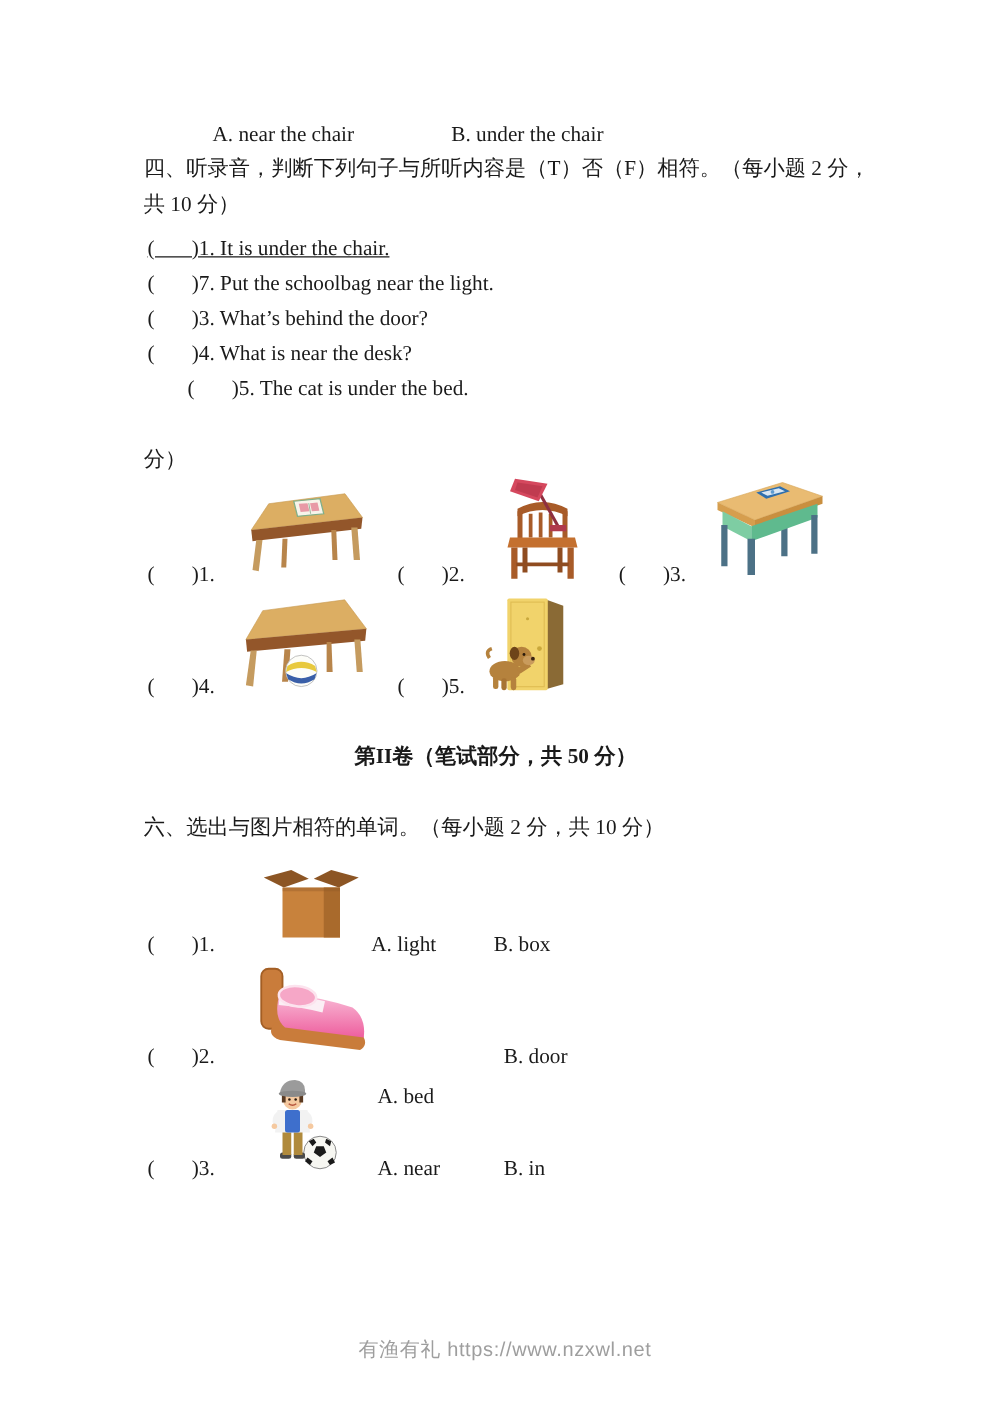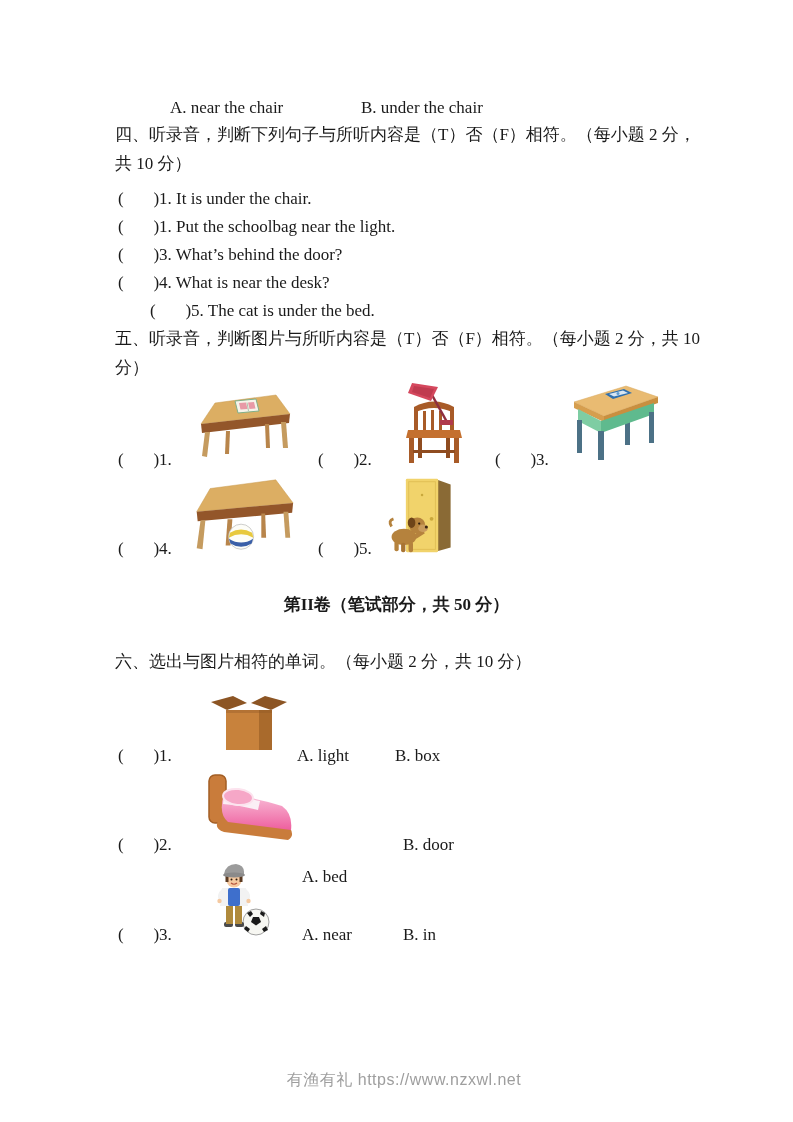--- a/index.html
+++ b/index.html
@@ -27,27 +27,26 @@
 </head>
 <body>
 
 <div class="page">
 
   <span class="t" style="left:170px; top:97px;">A. near the chair</span>
   <span class="t" style="left:317px; top:97px;margin-left:44px;">B. under the chair</span>
 
   <span class="t" style="left:115px; top:124px;">四、听录音，判断下列句子与所听内容是（T）否（F）相符。（每小题 2 分，</span>
   <span class="t" style="left:115px; top:153px;">共 10 分）</span>
-  <span class="t" style="left:118px; top:188px;">(       )1. It is under the chair.</span>
-  <span class="t" style="left:118px; top:216px;">(       )1. Put the schoolbag near the light.</span>
+  <span class="t" style="left:118px; top:188px;text-decoration:underline;">(       )1. It is under the chair.</span>
+  <span class="t" style="left:118px; top:216px;">(       )7. Put the schoolbag near the light.</span>
   <span class="t" style="left:118px; top:244px;">(       )3. What’s behind the door?</span>
   <span class="t" style="left:118px; top:272px;">(       )4. What is near the desk?</span>
   <span class="t" style="left:118px; top:300px;margin-left:32px;">(       )5. The cat is under the bed.</span>
 
-  <span class="t" style="left:115px; top:328px;">五、听录音，判断图片与所听内容是（T）否（F）相符。（每小题 2 分，共 10</span>
   <span class="t" style="left:115px; top:357px;">分）</span>
 
   <div class="illu" style="left:188px; top:390px;">
     <svg viewBox="0 0 106 70" width="106" height="70">
       <polygon points="27,13 88,5 102,24 13,34" fill="#DCAE63" stroke="#C89A50" stroke-width="0.5"></polygon>
       <polygon points="13,34 102,24 101,33 14,43" fill="#93562A"></polygon>
       <polygon points="17,42 22,42 19,67 14,66" fill="#C59B5F"></polygon>
       <polygon points="38,41 42,41 41,64 37,64" fill="#B8854B"></polygon>
       <polygon points="77,34 81,34 82,58 78,58" fill="#B8854B"></polygon>
       <polygon points="93,32 98,32 100,58 95,58" fill="#C59B5F"></polygon>

